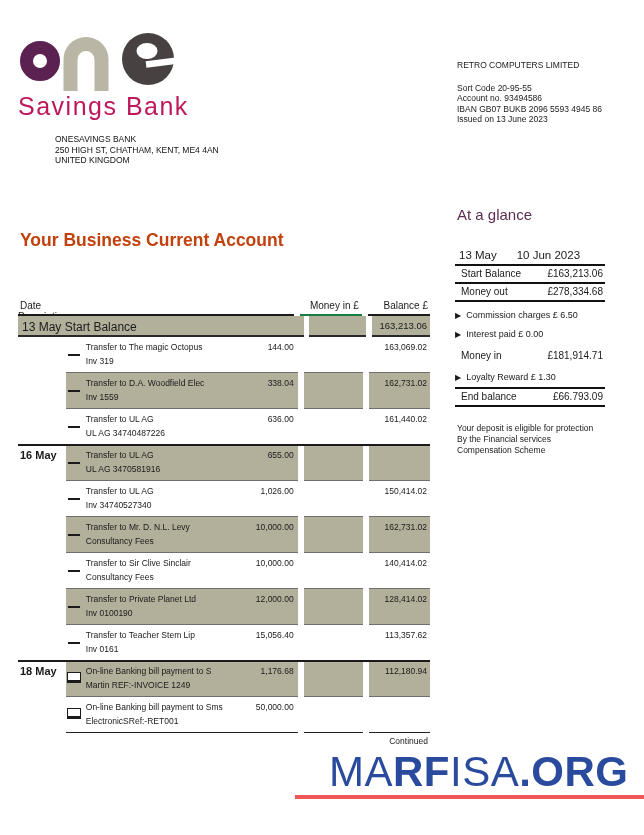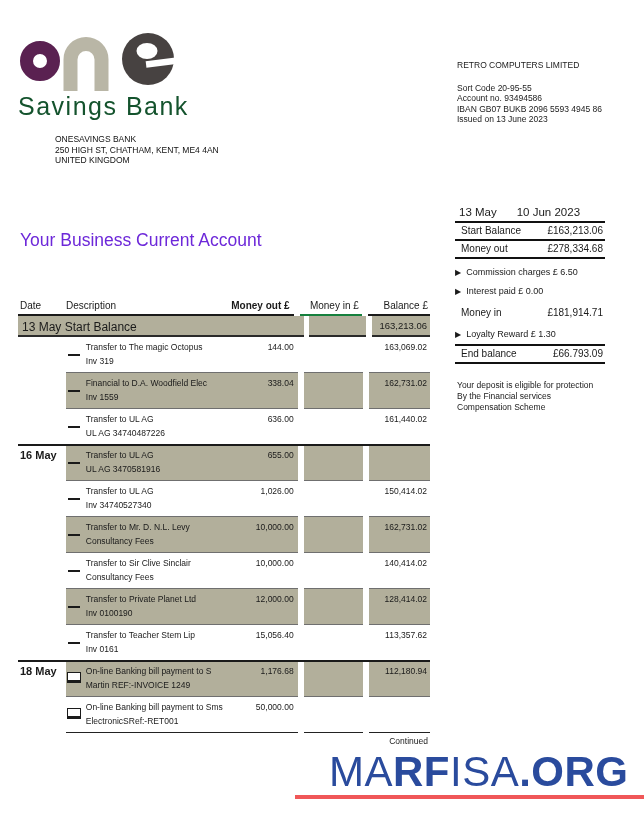--- a/index.html
+++ b/index.html
@@ -3,42 +3,42 @@
 <meta charset="utf-8">
 <style>
   html,body{margin:0;padding:0;background:#e8e8e8;}
   .page{
     position:relative;width:644px;height:835px;background:#ffffff;
     font-family:"Liberation Sans", sans-serif;color:#1a1a1a;overflow:hidden;
     margin:0 auto;
   }
   
   .logo-area{position:absolute;left:18px;top:28px;width:220px;}
-  .logo-sub{font-size:25px;color:#14532d;letter-spacing:1.5px;margin-top:-4px;font-weight:400;}
+  .logo-sub{font-size:25px;color:#be185d;letter-spacing:1.5px;margin-top:-4px;font-weight:400;}
   .address{position:absolute;left:55px;top:134px;font-size:8.5px;line-height:10.5px;color:#111;}
   
   .account-info{position:absolute;left:457px;top:60px;width:175px;font-size:8.5px;line-height:10.5px;}
   .account-info .holder{margin-bottom:12px;}
   
-  .title{position:absolute;left:20px;top:230px;margin:0;font-size:17.5px;font-weight:400;color:#6d28d9;}
+  .title{position:absolute;left:20px;top:230px;margin:0;font-size:17.5px;font-weight:700;color:#c2410c;}
   
   .glance{position:absolute;left:455px;top:206px;width:150px;}
   .glance h2{margin:0 0 26px 2px;font-size:15px;font-weight:400;color:#5e2c54;}
   .g-dates{display:flex;gap:20px;font-size:11.5px;padding:0 2px 3px 4px;border-bottom:2px solid #111;}
   .g-row{display:flex;justify-content:space-between;font-size:10px;padding:2px 2px 3px 6px;}
   .g-row.rule{border-bottom:2px solid #111;}
   .g-row.bullet{font-size:9px;padding:0;margin:8px 0;justify-content:flex-start;}
   .g-row.bullet .tri{font-size:8px;margin-right:5px;line-height:11px;}
   .g-row.bullet.rule{padding-bottom:4px;margin-bottom:0;}
   .g-note{margin-top:16px;font-size:8.5px;line-height:11px;padding-left:2px;}
   
   .stmt-table{position:absolute;left:18px;top:300px;width:412px;}
   .gutter{width:6px;background:#fff;}
   .t-header{display:flex;height:16px;font-size:10px;}
-  .h-left{width:279px;display:flex;border-bottom:2px solid #1a1a1a;}
+  .h-left{width:279px;display:flex;border-bottom:2px solid #1a1a1a;flex-direction:column;}
   .h-date{width:46px;padding-left:2px;}
   .h-desc{flex:1;}
   .h-out{width:90px;text-align:right;padding-right:4px;font-weight:bold;}
   .h-mid{width:60px;text-align:right;padding-right:3px;border-bottom:2px solid #15803d;}
   .h-right{width:61px;text-align:right;padding-right:2px;border-bottom:2px solid #1a1a1a;}
   .t-row{display:flex;height:36px;position:relative;}
   .t-row.group-start::before{content:"";position:absolute;left:0;right:0;top:-1px;height:2px;background:#1a1a1a;}
   .cell-date{width:46px;font-size:11px;padding:4px 0 0 2px;font-weight:bold;}
   .block{border-bottom:1px solid #6f6f6f;box-sizing:border-box;}
   .block.shade{background:#b2af9b;}
@@ -92,20 +92,21 @@
     <div class="holder">RETRO COMPUTERS LIMITED</div>
     <div>Sort Code 20-95-55</div>
     <div>Account no. 93494586</div>
     <div>IBAN GB07 BUKB 2096 5593 4945 86</div>
     <div>Issued on 13 June 2023</div>
   </div>
 
   <h1 class="title">Your Business Current Account</h1>
 
   <div class="glance">
+    <h2>At a glance</h2>
     <div class="g-dates">
       <span>13 May</span>
       <span>10 Jun 2023</span>
     </div>
     <div id="glance-rows">
         <div class="g-row rule">
           <span>Start Balance</span>
           <span>£163,213.06</span>
         </div>
         <div class="g-row rule">
@@ -177,21 +178,21 @@
           <div class="gutter"></div>
           <div class="block block-right bal">163,069.02</div>
         </div>
         <div class="t-row">
           <div class="cell-date"></div>
           <div class="block block-left shade">
             <div class="icon-cell">
               <div class="icon-dash"></div>
             </div>
             <div class="desc">
-              <div class="">Financial to D.A. Woodfield Elec</div>
+              <div class="">Transfer to D.A. Woodfield Elec</div>
               <div class="">Inv 1559</div>
             </div>
             <div class="out">338.04</div>
           </div>
           <div class="gutter"></div>
           <div class="block block-mid shade"></div>
           <div class="gutter"></div>
           <div class="block block-right bal shade">162,731.02</div>
         </div>
         <div class="t-row">

